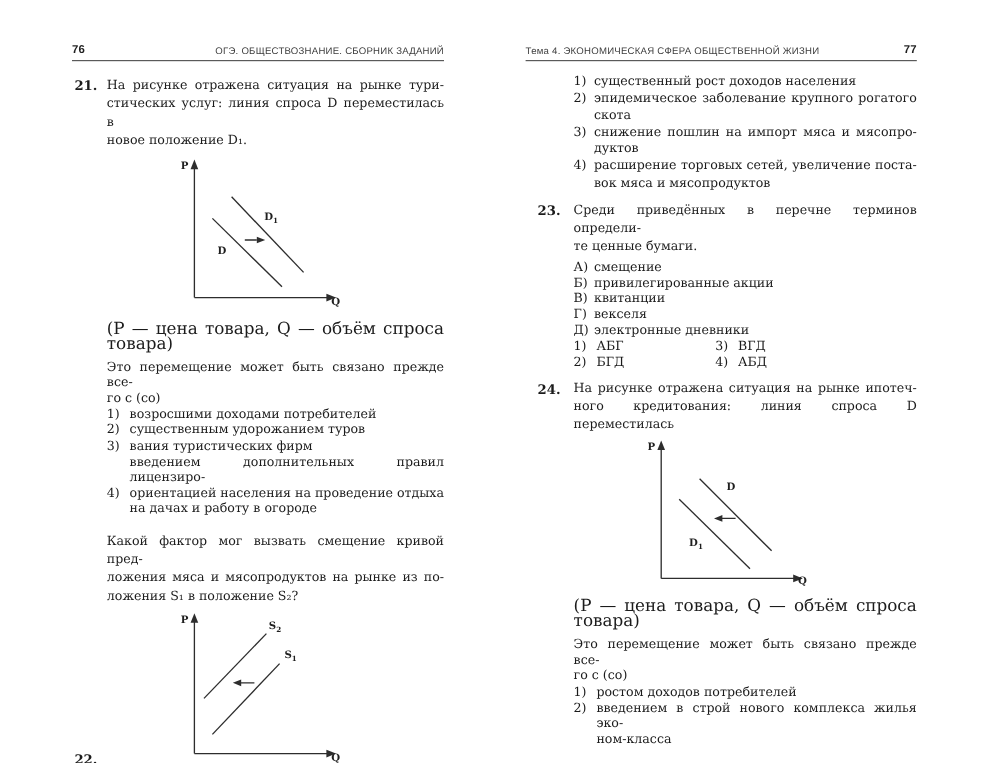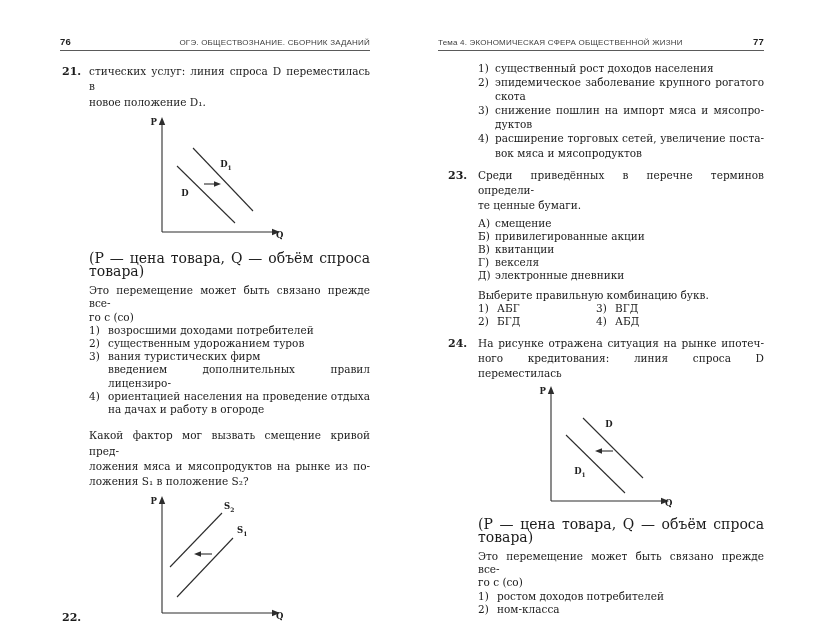--- a/index.html
+++ b/index.html
@@ -55,20 +55,21 @@
 
   <div class="page page-left">
     <div class="pheader">
       <span class="pnum">76</span>
       <span>ОГЭ. ОБЩЕСТВОЗНАНИЕ. СБОРНИК ЗАДАНИЙ</span>
     </div>
 
     <div class="q mt13">
       <div class="qnum">21.</div>
       <div class="qbody">
+        <div class="line jl">На рисунке отражена ситуация на рынке тури-</div>
         <div class="line jl">стических услуг: линия спроса D переместилась в</div>
         <div class="line">новое положение D₁.</div>
 
         <svg class="graph" width="150" height="132" viewBox="0 0 150 132">
           <line x1="20" y1="12" x2="20" y2="120"></line>
           <polygon points="20,5 16.8,13 23.2,13"></polygon>
           <line x1="20" y1="120" x2="131" y2="120"></line>
           <polygon points="138,120 130,116.8 130,123.2"></polygon>
           <text class="gtext" x="15" y="13" text-anchor="end">P</text>
           <text class="gtext" x="134" y="126">Q</text>
@@ -198,21 +199,20 @@
           <div class="opt">
             <span class="mk w17">Г)</span>
             <span>векселя</span>
           </div>
           <div class="opt">
             <span class="mk w17">Д)</span>
             <span>электронные дневники</span>
           </div>
         </div>
 
-        <div class="oline mt6" style="line-height:13px">Выберите правильную комбинацию букв.</div>
 
         <div class="ansrow">
           <div class="anscell">
             <span class="mk">1)</span>
             <span>АБГ</span>
           </div>
           <div class="anscell">
             <span class="mk">3)</span>
             <span>ВГД</span>
           </div>
@@ -258,20 +258,21 @@
         </div>
         <div class="opt">
           <span class="mk">1)</span>
           <div class="otext">
               <div class="oline">ростом доходов потребителей</div>
             </div>
         </div>
         <div class="opt">
           <span class="mk">2)</span>
           <div class="otext">
+            <div class="oline jl">введением в строй нового комплекса жилья эко-</div>
             <div class="oline">ном-класса</div>
           </div>
         </div>
       </div>
     </div>
   </div>
 
 </div>
 
 </body></html>

